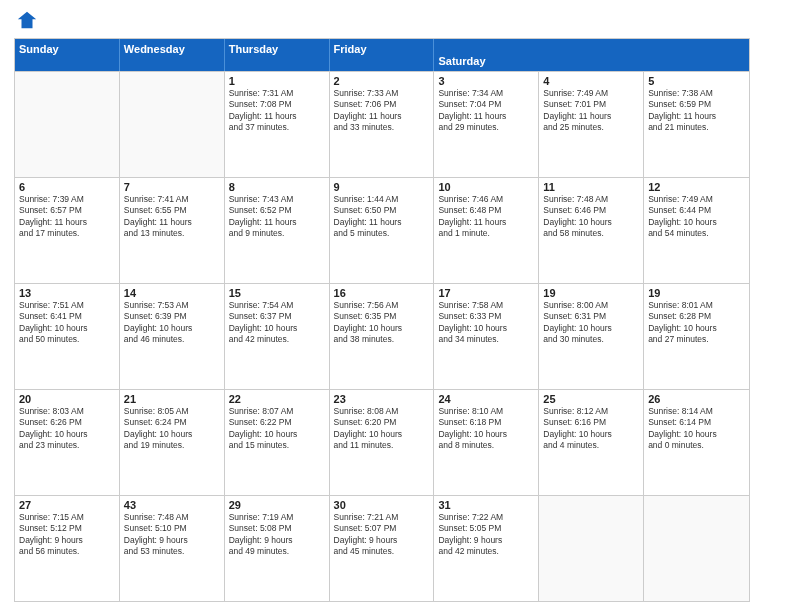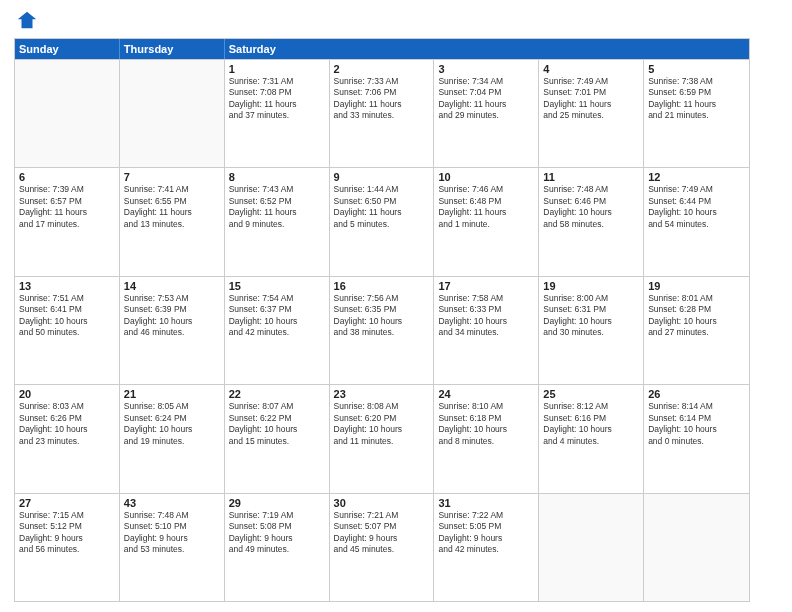--- a/index.html
+++ b/index.html
@@ -64,21 +64,21 @@
       background: #1565c0;
     }
     .cal-header-cell {
       color: #fff;
       font-size: 11px;
       font-weight: bold;
       padding: 4px 4px;
       text-align: left;
       border-right: 1px solid #4a90d9;
     }
-    .cal-header-cell:last-child { border-right: none; }
+    .cal-header-cell:last-child { border-right: none; margin-top: 12px; }
     .cal-body {
       flex: 1;
       display: flex;
       flex-direction: column;
     }
     .cal-row {
       display: grid;
       grid-template-columns: repeat(7, 1fr);
       flex: 1;
       border-top: 1px solid #ccc;
@@ -126,21 +126,23 @@
     </div>
     <div class="title-area">
       <div class="month-title"></div>
       <div class="location"></div>
     </div>
   </div>
 
   <div class="calendar">
     <div class="cal-header">
     <div class="cal-header-cell">Sunday</div>
+        <div class="cal-header-cell">Wednesday</div>
         <div class="cal-header-cell">Thursday</div>
+        <div class="cal-header-cell">Friday</div>
         <div class="cal-header-cell">Saturday</div>
       </div>
     <div class="cal-body">
     <div class="cal-row">
           <div class="cal-cell empty"></div>
           <div class="cal-cell empty"></div>
           <div class="cal-cell">
             <span class="day-num">1</span>
             <span class="cell-line">Sunrise: 7:31 AM</span>
             <span class="cell-line">Sunset: 7:08 PM</span>

